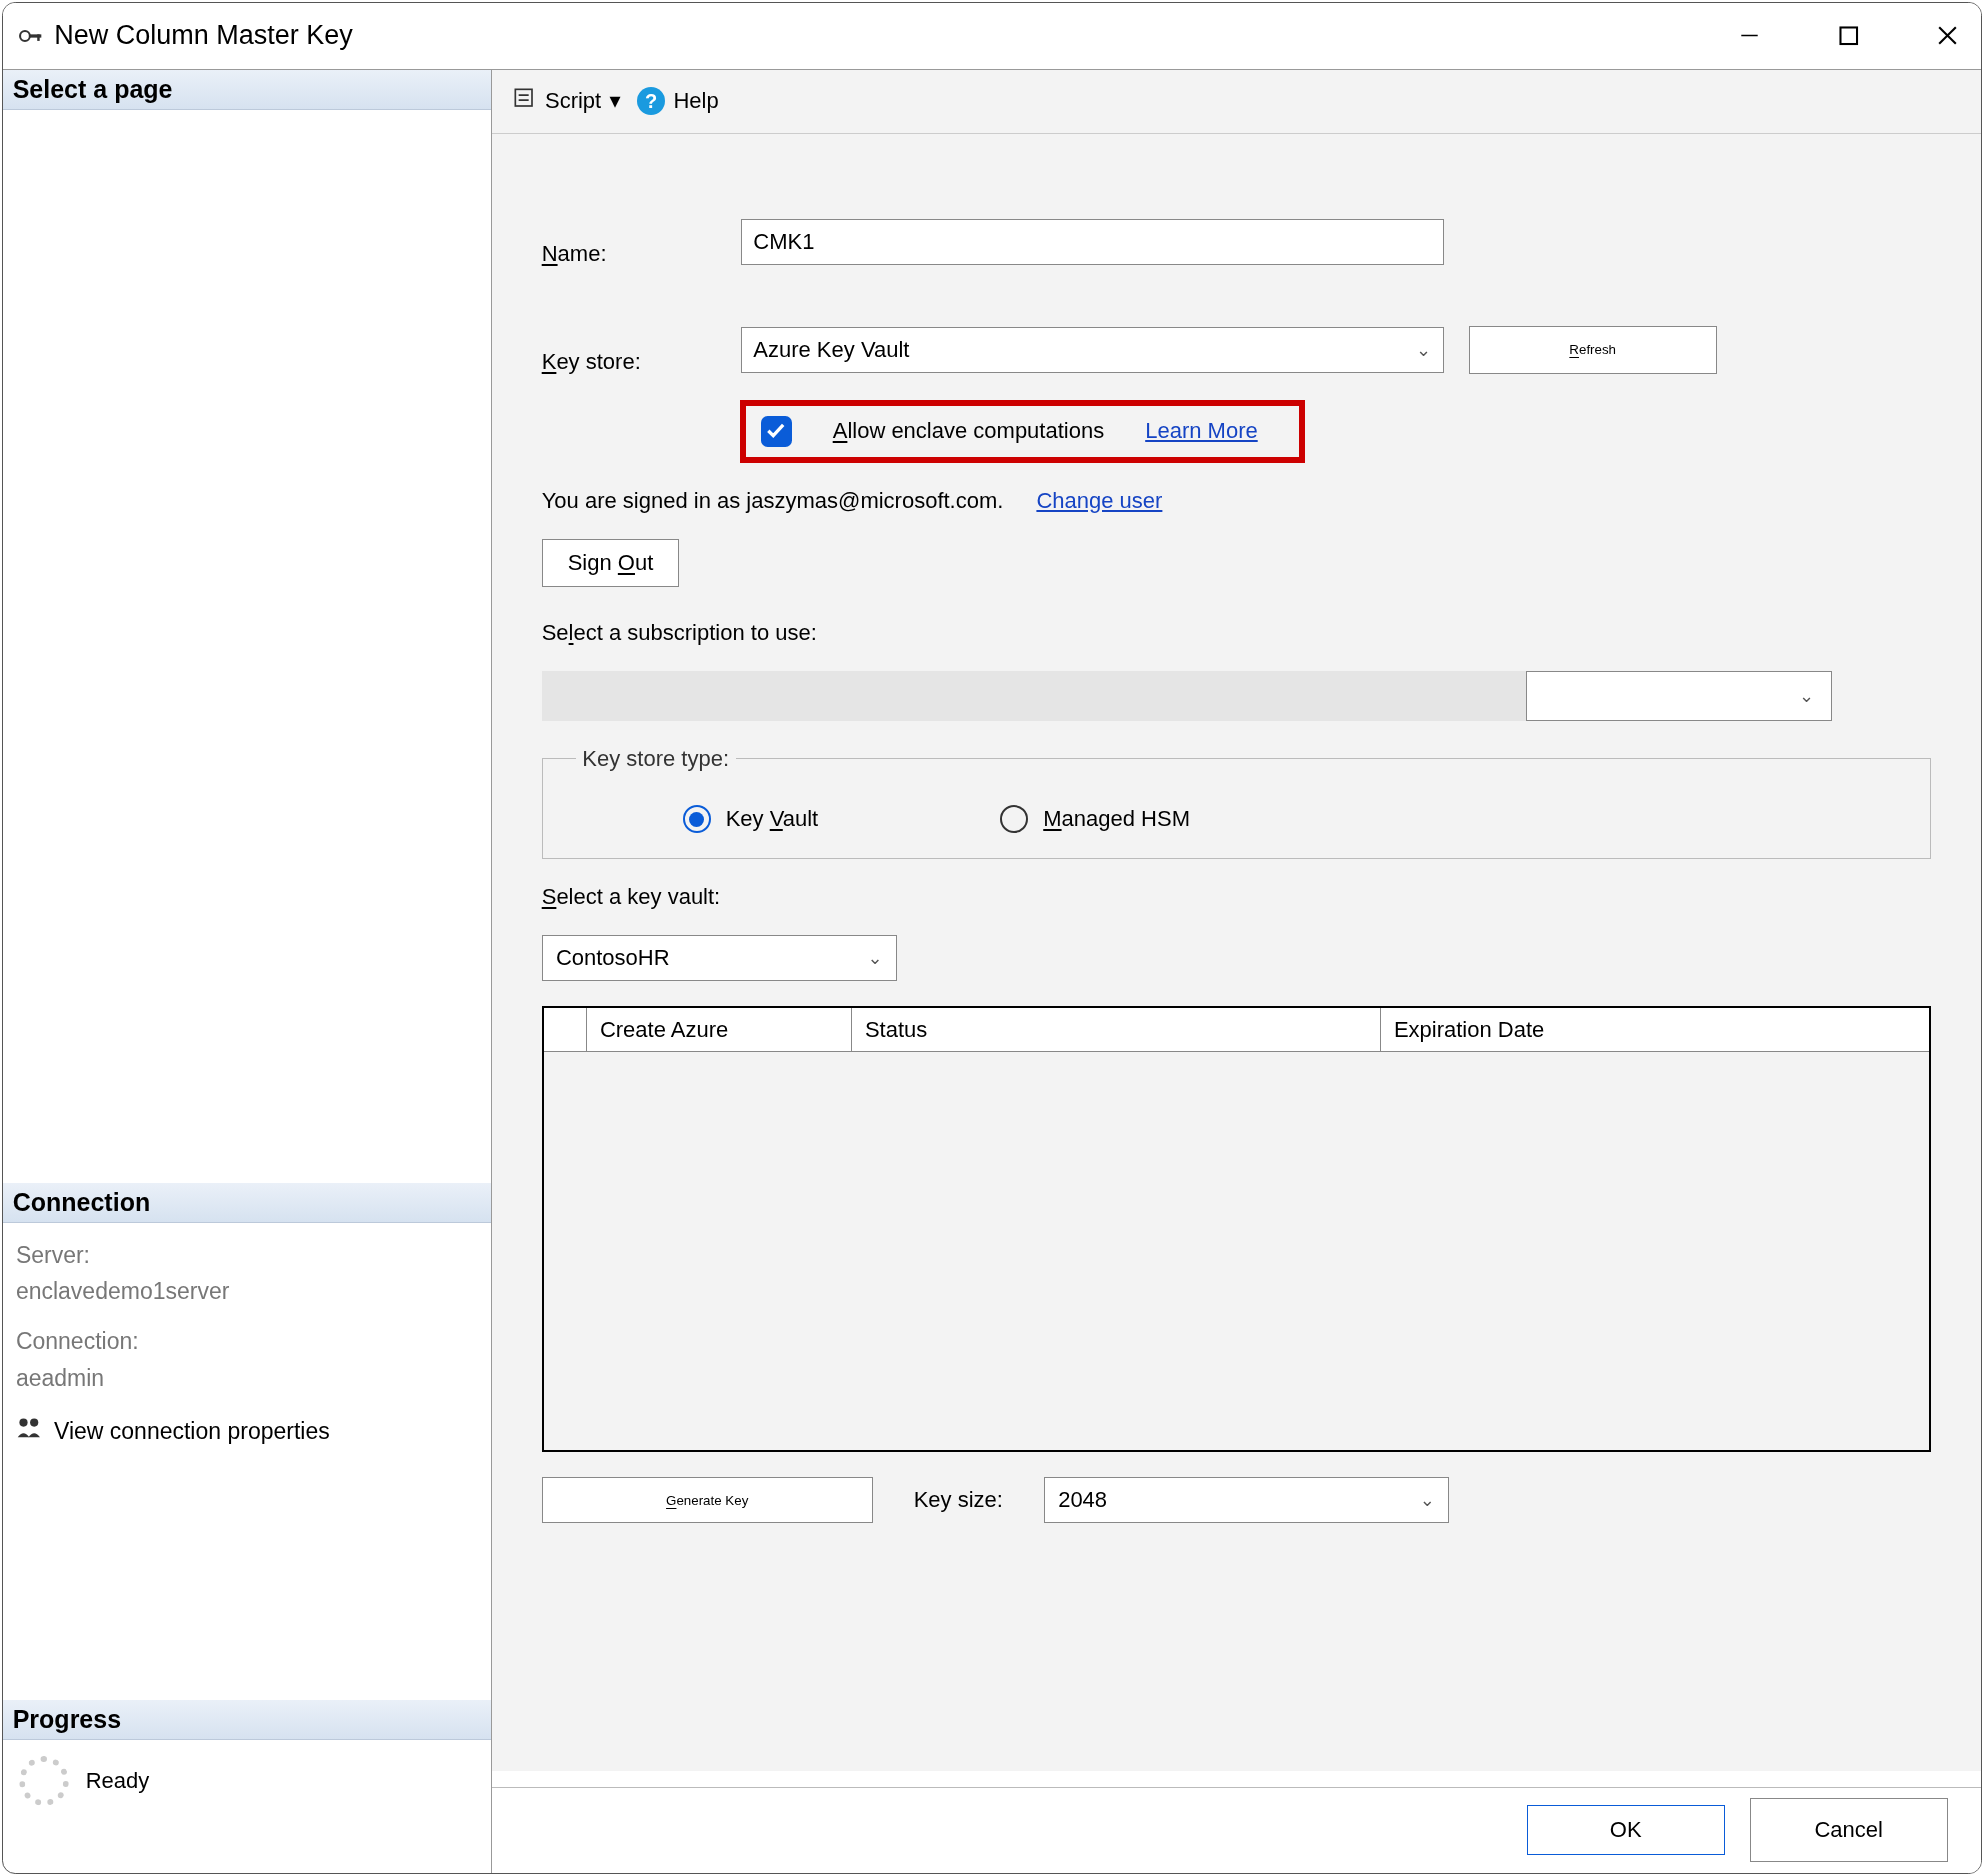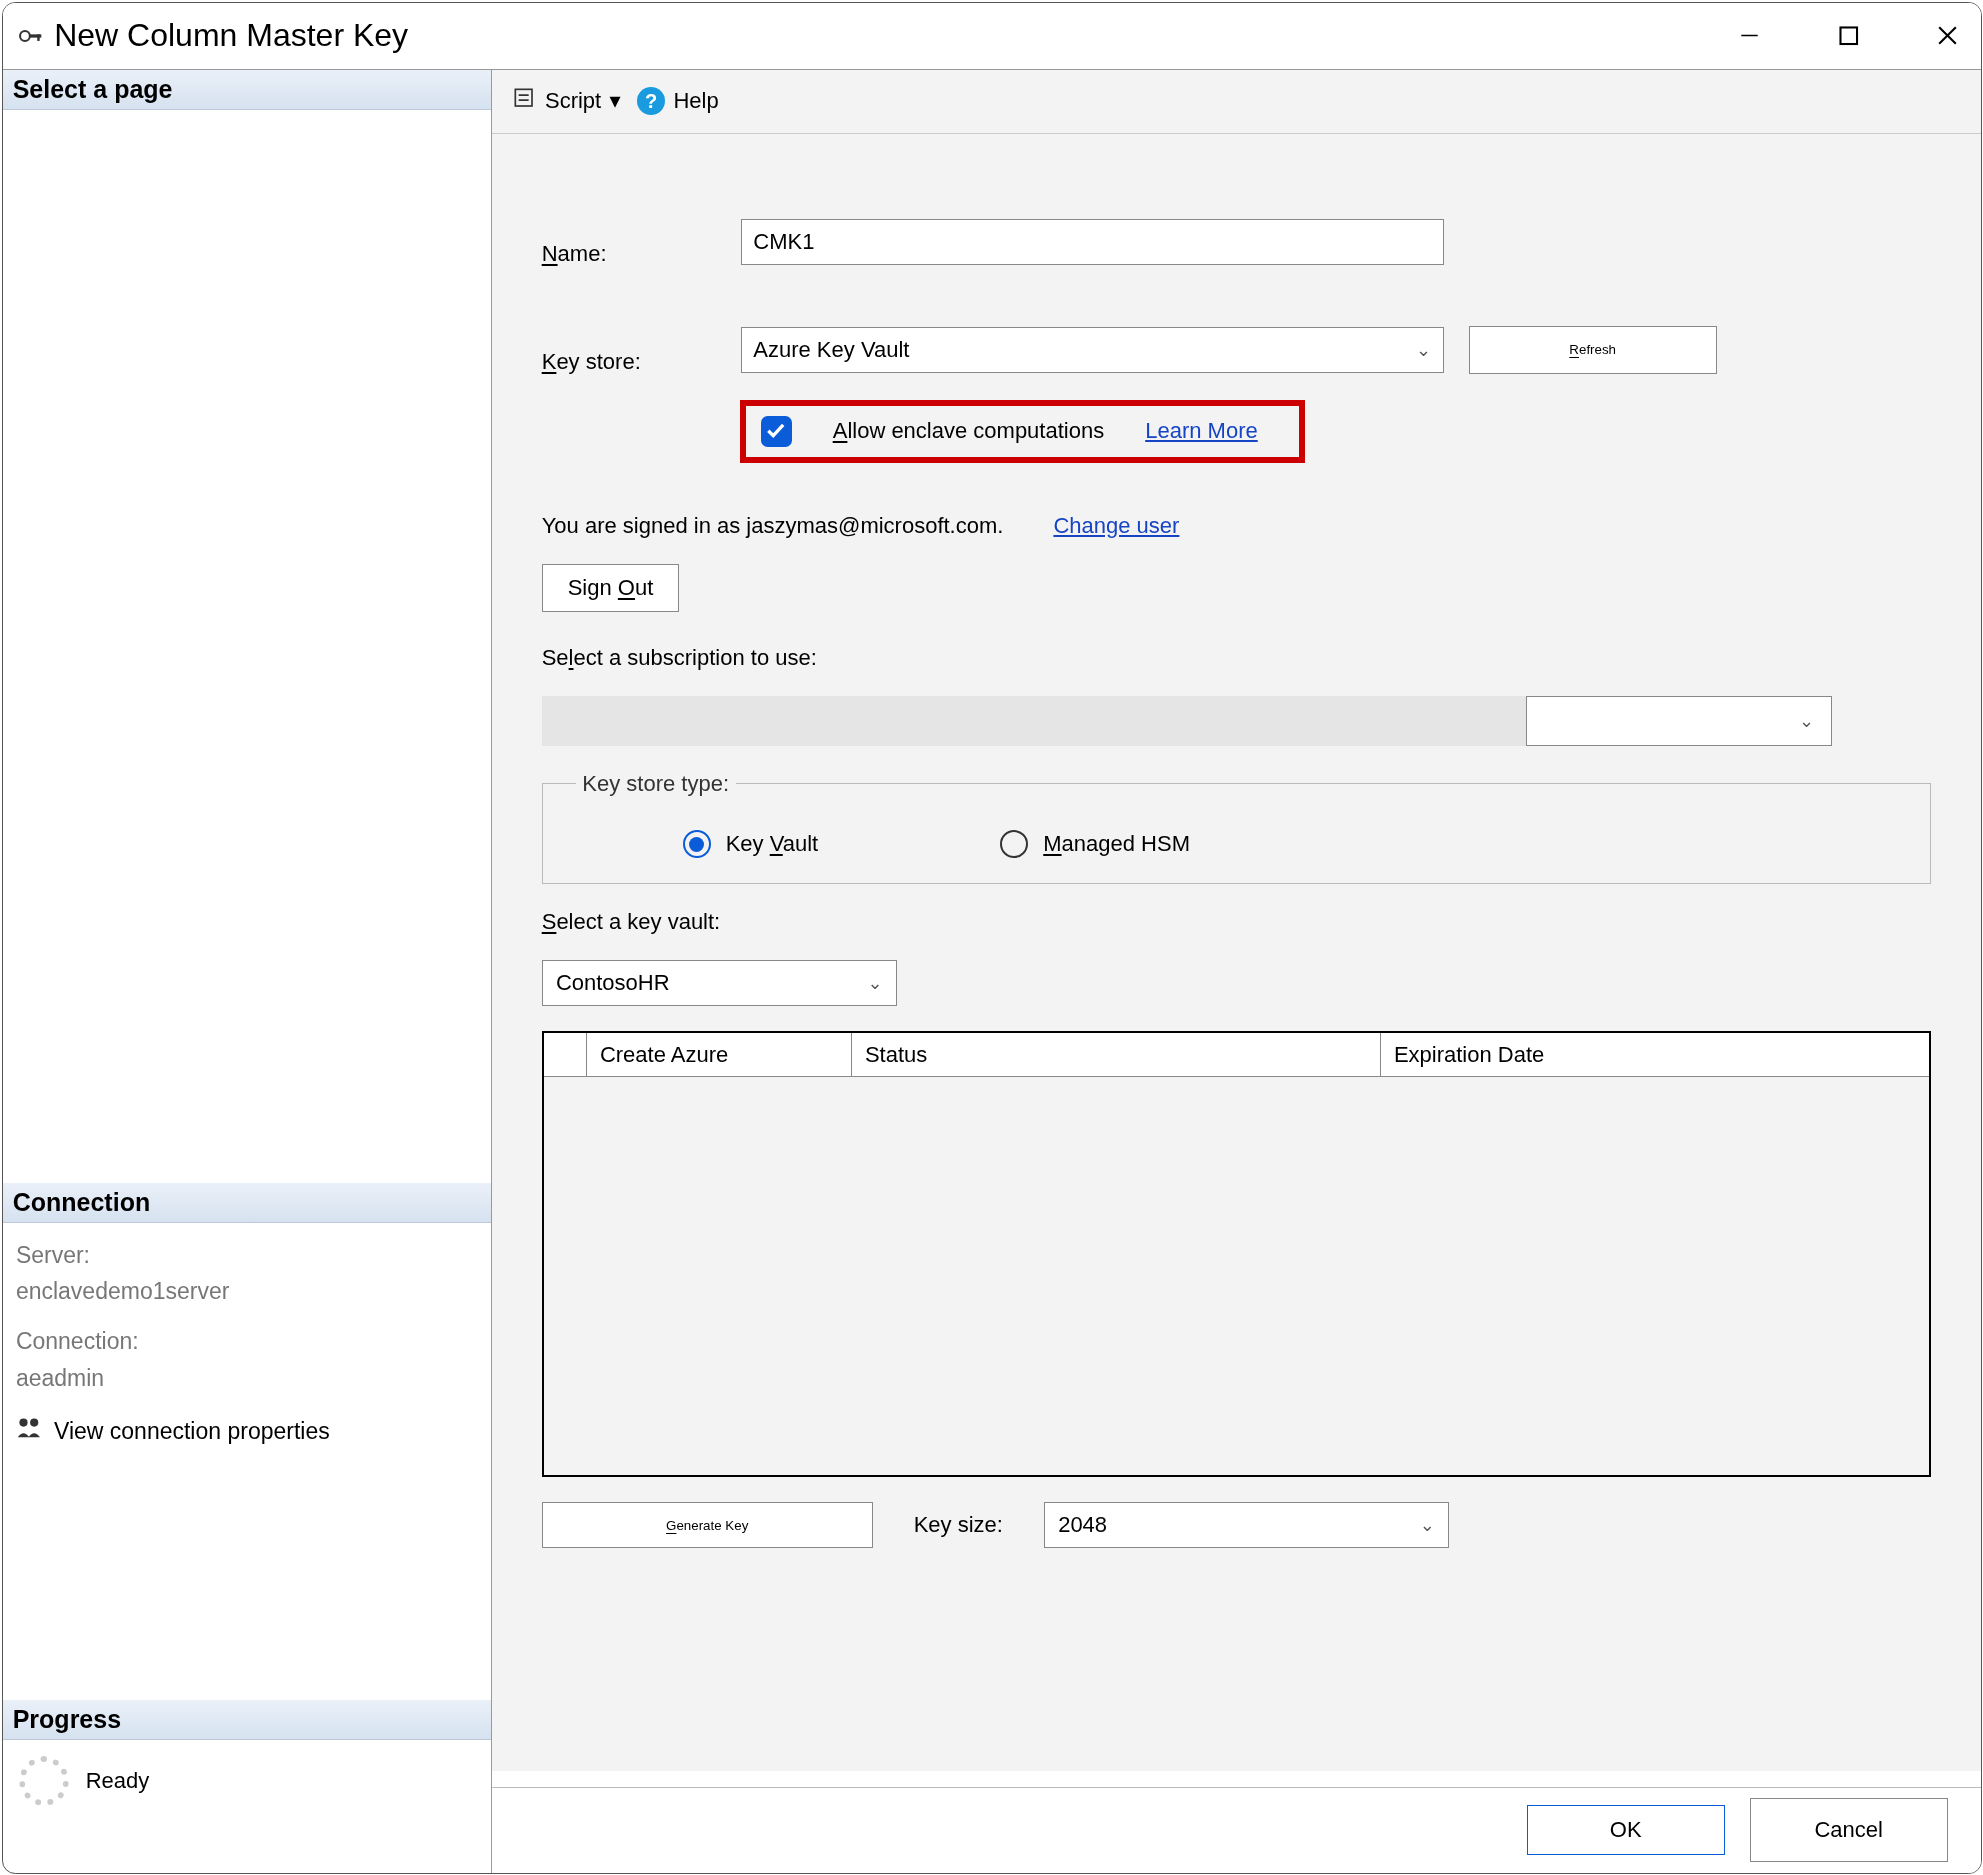--- a/index.html
+++ b/index.html
@@ -26,21 +26,21 @@
   display: flex;
   align-items: center;
   height: 66px;
   padding: 0 16.5px;
   background: #fff;
 }
 .titlebar .key-icon {
   margin-right: 10px;
   display: inline-flex;
 }
-.titlebar .title { font-weight: 400; font-size: 32px; }
+.titlebar .title { font-weight: 400; font-size: 27px; }
 .titlebar-buttons { margin-left: auto; display: flex; gap: 66px; align-items: center; }
 .titlebar-buttons .tb-btn { width: 33px; height: 33px; display: flex; align-items: center; justify-content: center; }
 .main-split {
   display: flex;
   flex: 1;
   border-top: 0.8px solid #999;
   min-height: 0;
 }
 .sidebar {
   width: 489px;
@@ -312,21 +312,21 @@
         <div class="enclave-row">
           <span class="checkbox">
             <svg width="21.5" height="21.5" viewBox="0 0 26 26">
                 <path d="M4 13 L10 19 L22 6" fill="none" stroke="#fff" stroke-width="4"></path>
               </svg>
           </span>
           <span><span class="underline-acc">A</span><span>llow enclave computations</span></span>
           <a class="link">Learn More</a>
         </div>
 
-        <div class="form-row" style="margin-top:25px; gap:50px">
+        <div class="form-row" style="gap:33px">
           <span>You are signed in as jaszymas@microsoft.com.</span>
           <a class="link">Change user</a>
         </div>
 
         <div>
           <button class="plain-btn"><span>Sign </span><span class="underline-acc">O</span><span>ut</span></button>
         </div>
 
         <div style="margin-top:8.3px"><span>Se</span><span class="underline-acc">l</span><span>ect a subscription to use:</span></div>
         <div class="sub-row">

